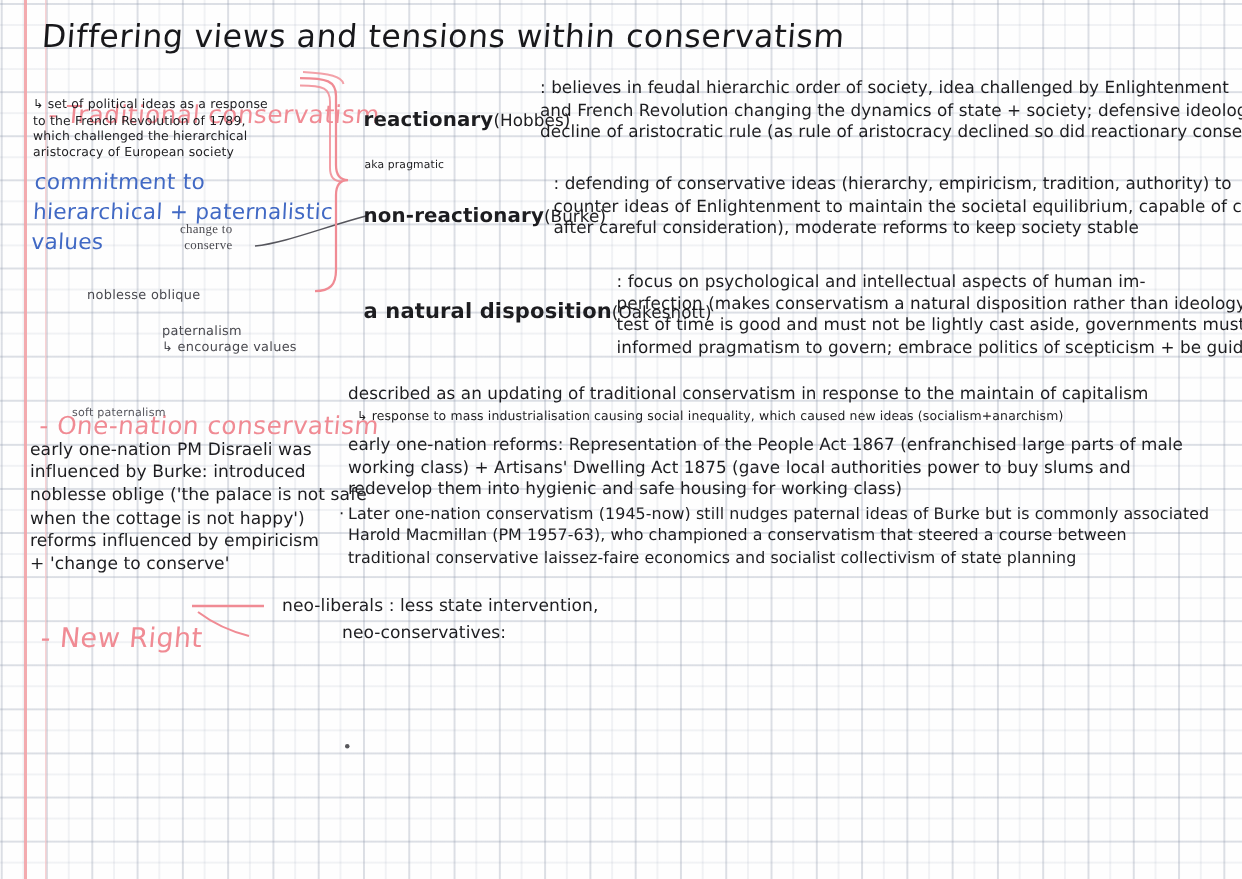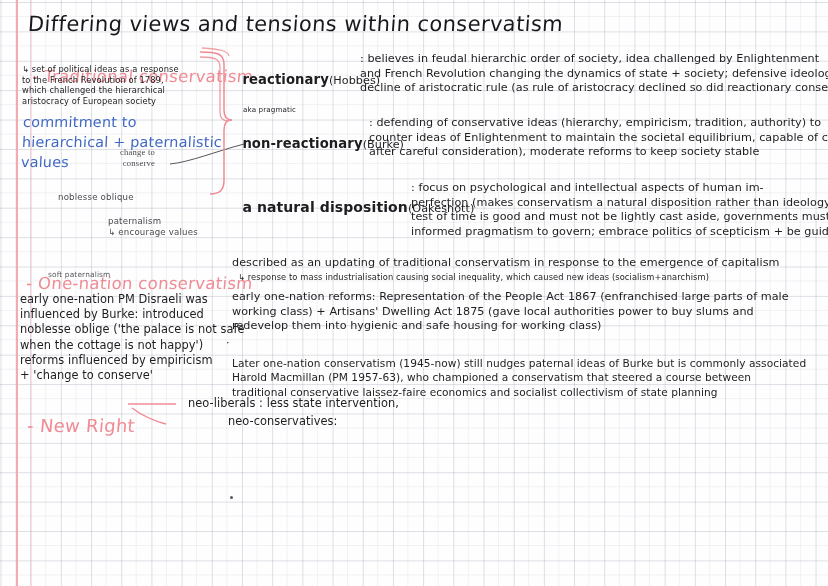--- a/index.html
+++ b/index.html
@@ -135,36 +135,36 @@
 <div class="ink hw body-txt" style="left:411px;top:181px;width:417px;">: focus on psychological and intellectual aspects of human im-
 perfection (makes conservatism a natural disposition rather than ideology), 'what has stood the
 test of time is good and must not be lightly cast aside, governments must rely on empirical
 informed pragmatism to govern; embrace politics of scepticism + be guided by experience</div>
 
 <div class="ink hw sec-head" style="left:16px;top:255px;">
   <span>-&nbsp;</span><span>One-nation conservatism</span>
 </div>
 <div class="ink hw pencil-sm" style="left:48px;top:270px;">soft paternalism</div>
 
-<div class="ink hw body-txt" style="left:232px;top:256px;width:596px;">described as an updating of traditional conservatism in response to the emergence of capitalism</div>
+<div class="ink hw body-txt" style="left:232px;top:256px;width:596px;">described as an updating of traditional conservatism in response to the maintain of capitalism</div>
 <div class="ink hw small-note" style="left:238px;top:272px;width:590px;">↳ response to mass industrialisation causing social inequality, which caused new ideas (socialism+anarchism)</div>
 
 <div class="ink hw mid-note" style="left:20px;top:292px;width:212px;">early one-nation PM Disraeli was
 influenced by Burke: introduced
 noblesse oblige ('the palace is not safe
 when the cottage is not happy')
 reforms influenced by empiricism
 + 'change to conserve'</div>
 
 <div class="ink hw body-txt" style="left:232px;top:290px;width:596px;">early one-nation reforms: Representation of the People Act 1867 (enfranchised large parts of male
 working class) + Artisans' Dwelling Act 1875 (gave local authorities power to buy slums and
 redevelop them into hygienic and safe housing for working class)</div>
 
 <div class="ink hw" style="left:226px;top:336px;font-size:11px;color:#1d1d20;">·</div>
-<div class="ink hw body-txt" style="left:232px;top:336px;width:596px;font-size:10.6px;line-height:14.4px;margin-top:20px;">Later one-nation conservatism (1945-now) still nudges paternal ideas of Burke but is commonly associated
+<div class="ink hw body-txt" style="left:232px;top:336px;width:596px;font-size:10.6px;line-height:14.4px;">Later one-nation conservatism (1945-now) still nudges paternal ideas of Burke but is commonly associated
 Harold Macmillan (PM 1957-63), who championed a conservatism that steered a course between
 traditional conservative laissez-faire economics and socialist collectivism of state planning</div>
 
 <div class="ink hw sec-head" style="left:16px;top:394px;font-size:18px;">
   <span>-&nbsp;</span><span>New Right</span>
 </div>
 
 <svg class="deco" style="left:126px;top:396px;" width="60" height="34">
   <path d="M2,8 L50,8" stroke="#f08b94" stroke-width="1.6" fill="none"></path>
   <path d="M6,12 C14,18 24,24 40,28" stroke="#f08b94" stroke-width="1.4" fill="none"></path>

